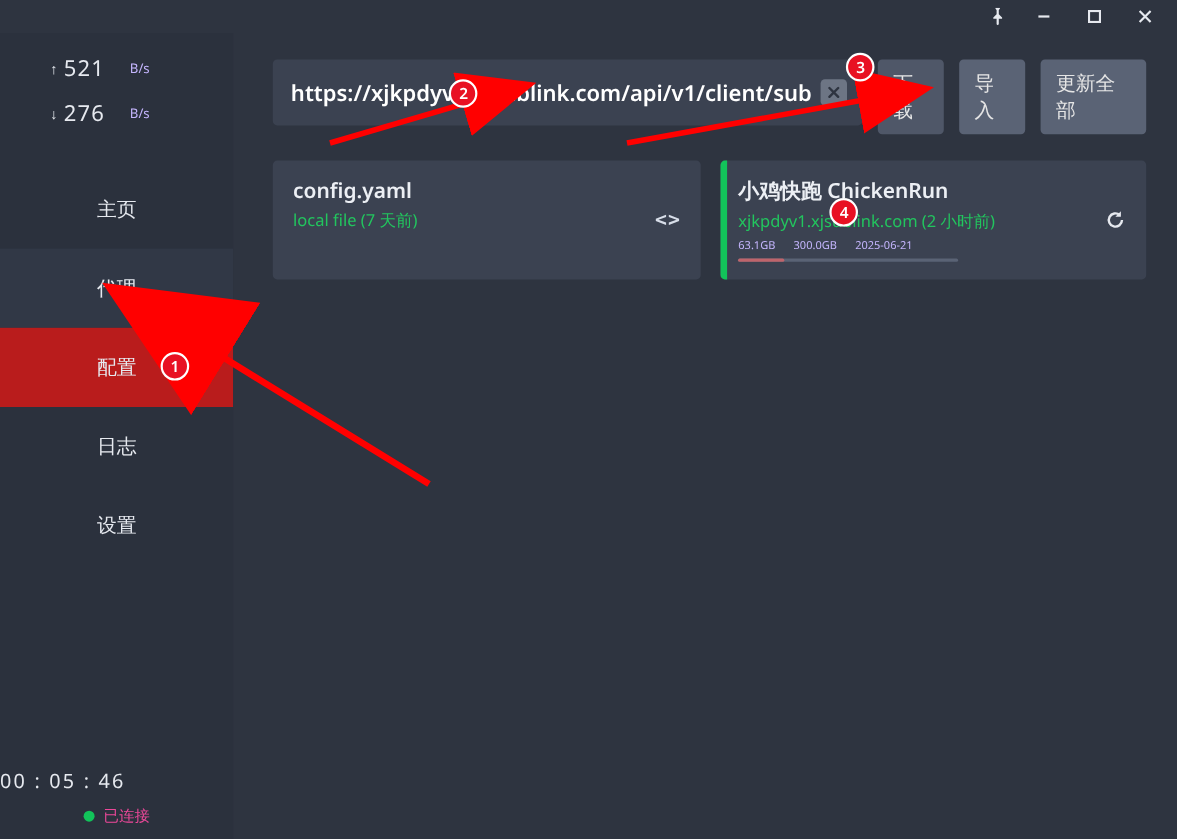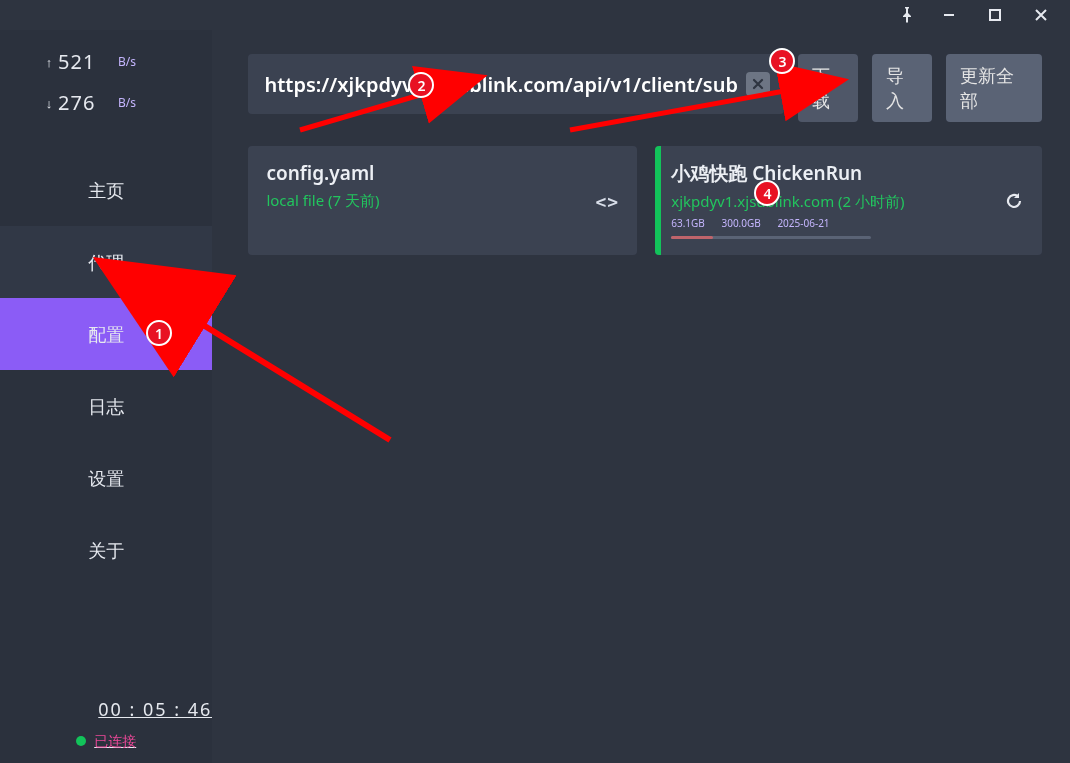--- a/index.html
+++ b/index.html
@@ -75,21 +75,21 @@
     height: 72px;
     display: flex;
     align-items: center;
     justify-content: center;
     font-size: 18px;
     color: #e6e9ef;
     position: relative;
     cursor: pointer;
   }
   .nav-item.proxy { background: #313846; }
-  .nav-item.active { background: #8b5cf6; }
+  .nav-item.active { background: #b91c1c; }
 
   .badge {
     position: absolute;
     width: 26px;
     height: 26px;
     border-radius: 50%;
     background: #e81123;
     border: 2px solid #ffffff;
     color: #fff;
     font-size: 14px;
@@ -98,22 +98,21 @@
     align-items: center;
     justify-content: center;
     z-index: 20;
     pointer-events: none;
   }
 
   .status-footer {
     position: absolute;
     left: 0; right: 0;
     bottom: 12px;
-    text-align: right;
-    text-decoration: underline;
+    text-align: left;
   }
   .status-footer .clock {
     font-size: 18px;
     letter-spacing: 2px;
     margin-bottom: 10px;
     color: #e6e9ef;
   }
   .status-footer .conn {
     display: flex;
     align-items: center;
@@ -318,23 +317,20 @@
         </div>
       <div class="nav-item active">
         <span>配置</span>
         <div class="badge" style="left:146px; top:22px;">1</div>
       </div>
       <div class="nav-item">
           <span>日志</span>
         </div>
       <div class="nav-item">
           <span>设置</span>
-        </div>
-      <div class="nav-item">
-          <span>关于</span>
         </div>
     </div>
 
     <div class="status-footer">
       <div class="clock">00 : 05 : 46</div>
       <div class="conn">
         <span class="dot"></span>
         <span>已连接</span>
       </div>
     </div>

